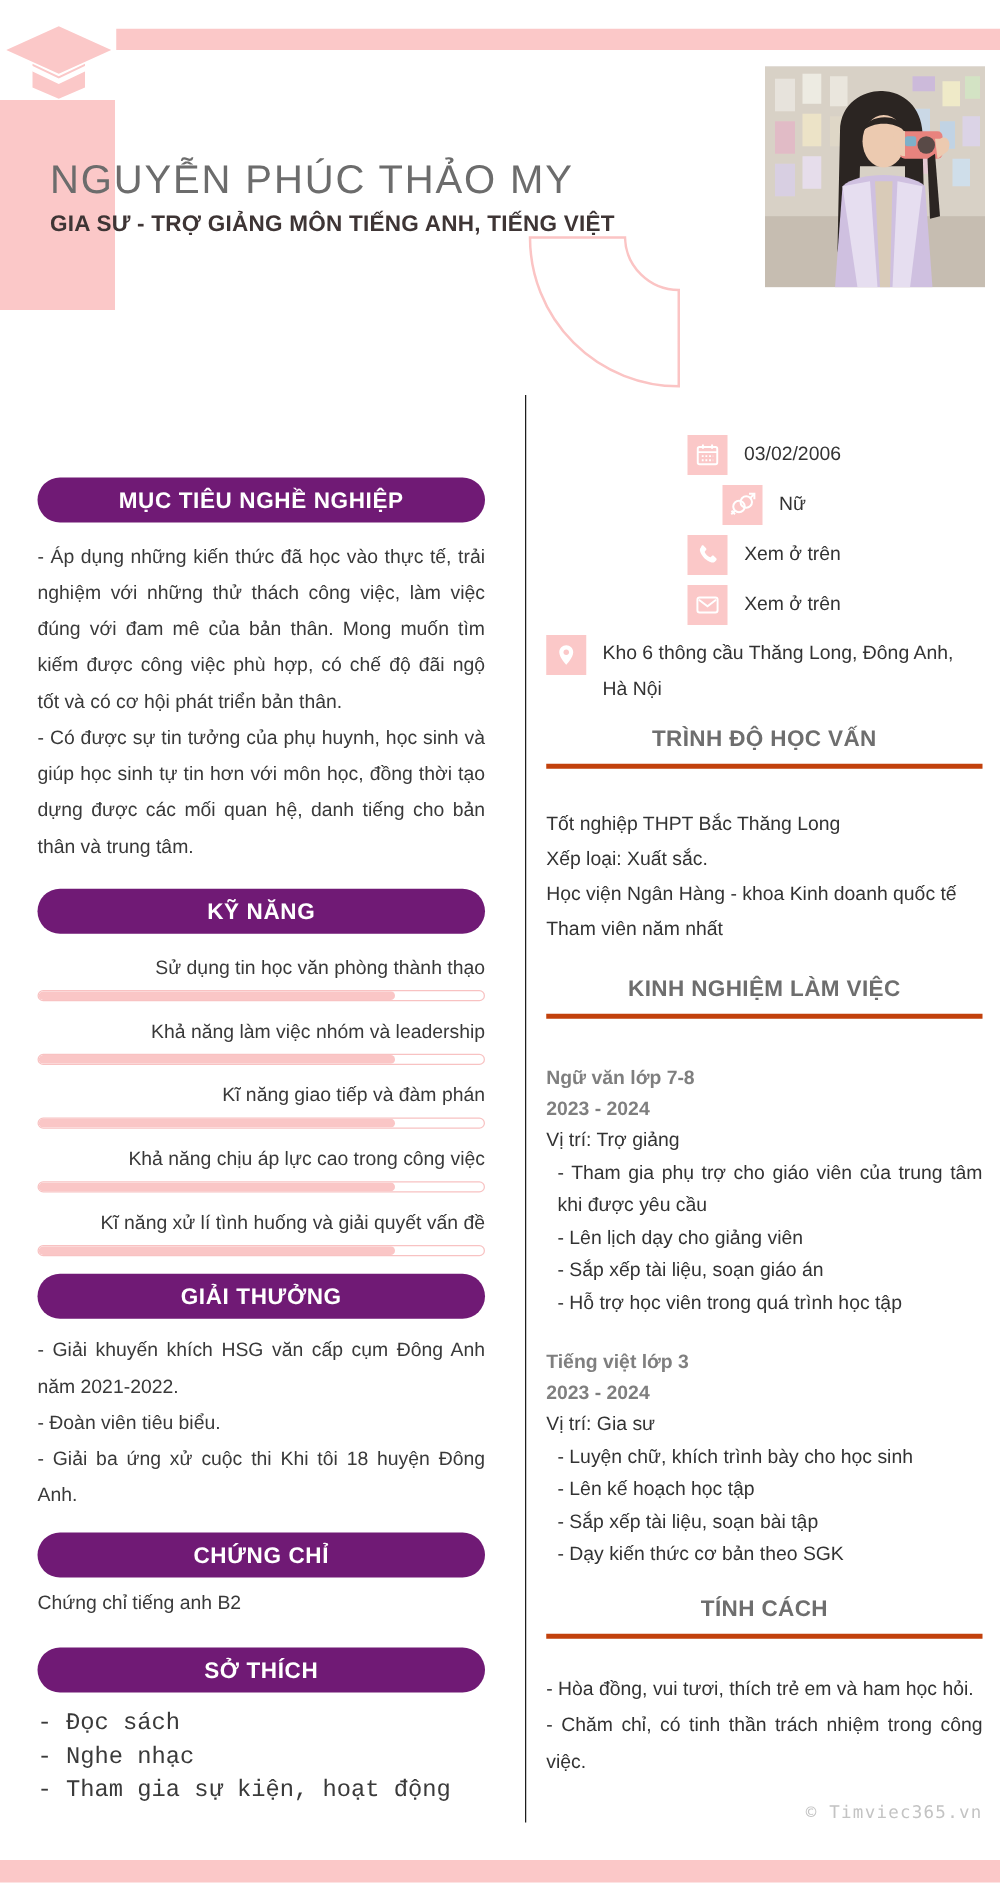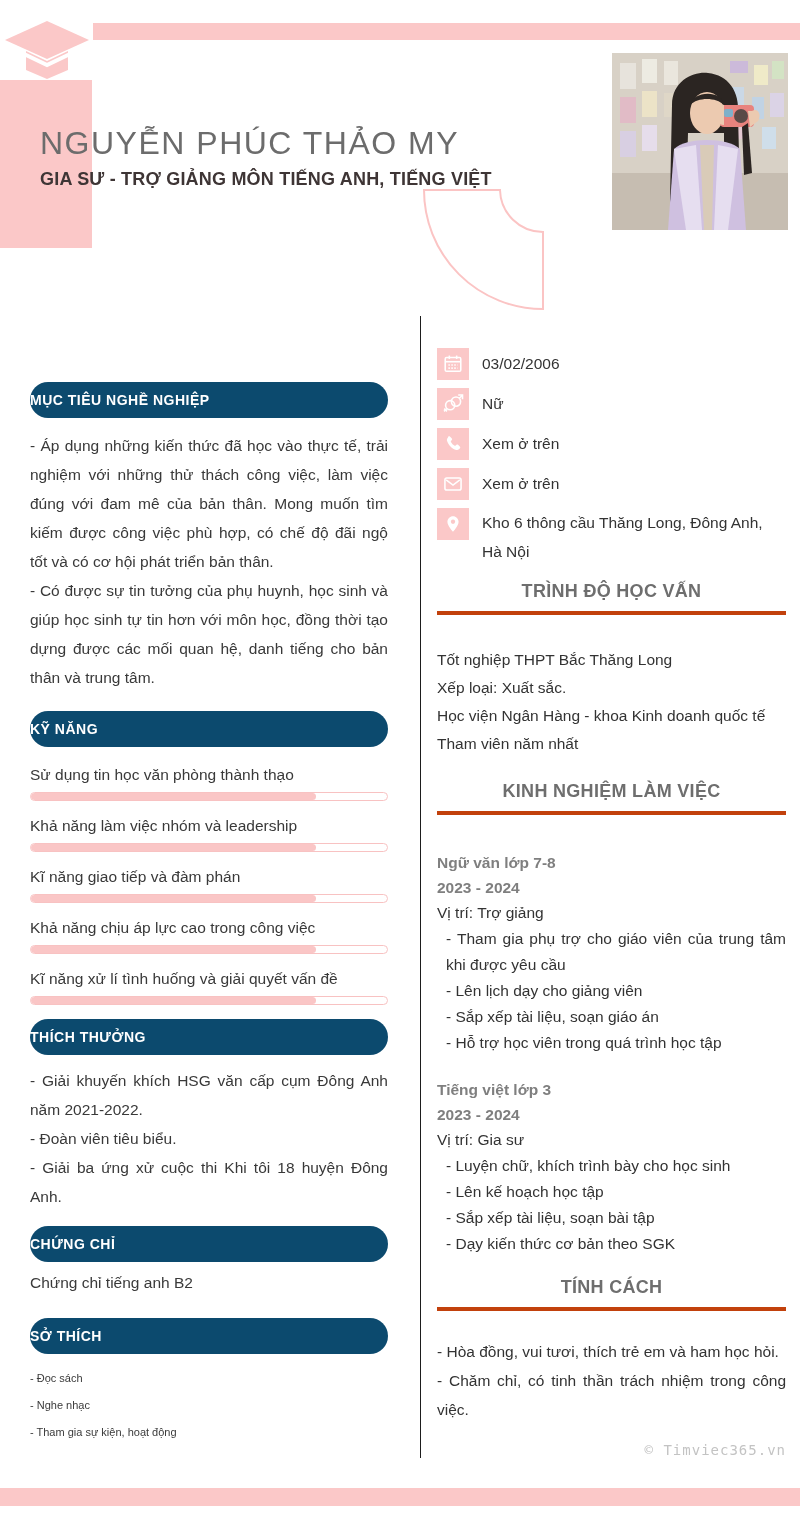--- a/index.html
+++ b/index.html
@@ -26,43 +26,43 @@
     font-size:18px; font-weight:700; color:#3e3535; letter-spacing:0.2px; white-space:nowrap;
   }
   .photo { position:absolute; left:612px; top:35px; width:176px; height:177px; overflow:hidden; }
 
   
   .col-left  { position:absolute; left:30px;  top:364px; width:358px; }
   .col-right { position:absolute; left:437px; top:330px; width:349px; }
 
   
   .pill {
-    height:36px; line-height:36px; border-radius:18px; background:#0c4a6e;
-    color:#ffffff; font-size:14px; font-weight:700; letter-spacing:0.5px;
+    height:36px; line-height:36px; border-radius:18px; background:#701a75;
+    color:#ffffff; font-size:18px; font-weight:700; text-align:center; letter-spacing:0.5px;
   }
   .body-text { font-size:15.5px; line-height:29px; text-align:justify; color:#393939; }
   .objective { margin-top:13px; }
   .pill-skills { margin-top:19px; }
   .skills { margin-top:17px; }
-  .skill { margin-bottom:14px; }
+  .skill { margin-bottom:14px;text-align:right; }
   .skill-label { font-size:15.5px; line-height:22px; color:#393939; }
   .skill-track {
     margin-top:6px; height:9px; border:1px solid #f8c2c2; border-radius:6px;
     background:#ffffff; overflow:hidden;
   }
   .skill-fill { height:100%; background:#fac6c6; border-radius:6px; }
   .pill-awards { margin-top:11px; }
   .awards { margin-top:11px; }
   .pill-certs { margin-top:15px; }
   .certs { margin-top:8px; font-size:15.5px; line-height:26px; }
   .pill-hobby { margin-top:22px; }
-  .hobbies { margin-top:11px; font-size:11px; line-height:27px; }
-
-  
-  .contact-row { display:flex; align-items:flex-start; margin-bottom:8px; }
+  .hobbies { margin-top:11px; font-size:19px; line-height:27px;font-family:Liberation Mono, monospace; }
+
+  
+  .contact-row { display:flex; align-items:flex-start; margin-bottom:8px;justify-content:center; }
   .contact-row.center { align-items:center; }
   .icon-box {
     width:32px; height:32px; background:#fbc8c8; flex:0 0 32px;
     display:flex; align-items:center; justify-content:center;
   }
   .contact-text { margin-left:13px; font-size:15.5px; line-height:29px; color:#333333; }
   .contact-row.center .contact-text { line-height:32px; }
 
   .r-heading {
     text-align:center; font-size:18px; font-weight:700; color:#6e6e6e; letter-spacing:0.3px;
@@ -189,21 +189,21 @@
           </div>
       </div>
       <div class="skill">
         <div class="skill-label">Kĩ năng xử lí tình huống và giải quyết vấn đề</div>
         <div class="skill-track">
             <div class="skill-fill" style="width: 80%;"></div>
           </div>
       </div>
     </div>
 
-    <div class="pill pill-awards">THÍCH THƯỞNG</div>
+    <div class="pill pill-awards">GIẢI THƯỞNG</div>
     <div class="awards">
       <p class="body-text">- Giải khuyến khích HSG văn cấp cụm Đông Anh năm 2021-2022.</p>
       <p class="body-text">- Đoàn viên tiêu biểu.</p>
       <p class="body-text">- Giải ba ứng xử cuộc thi Khi tôi 18 huyện Đông Anh.</p>
     </div>
 
     <div class="pill pill-certs">CHỨNG CHỈ</div>
     <div class="certs">
       <p>Chứng chỉ tiếng anh B2</p>
     </div>

